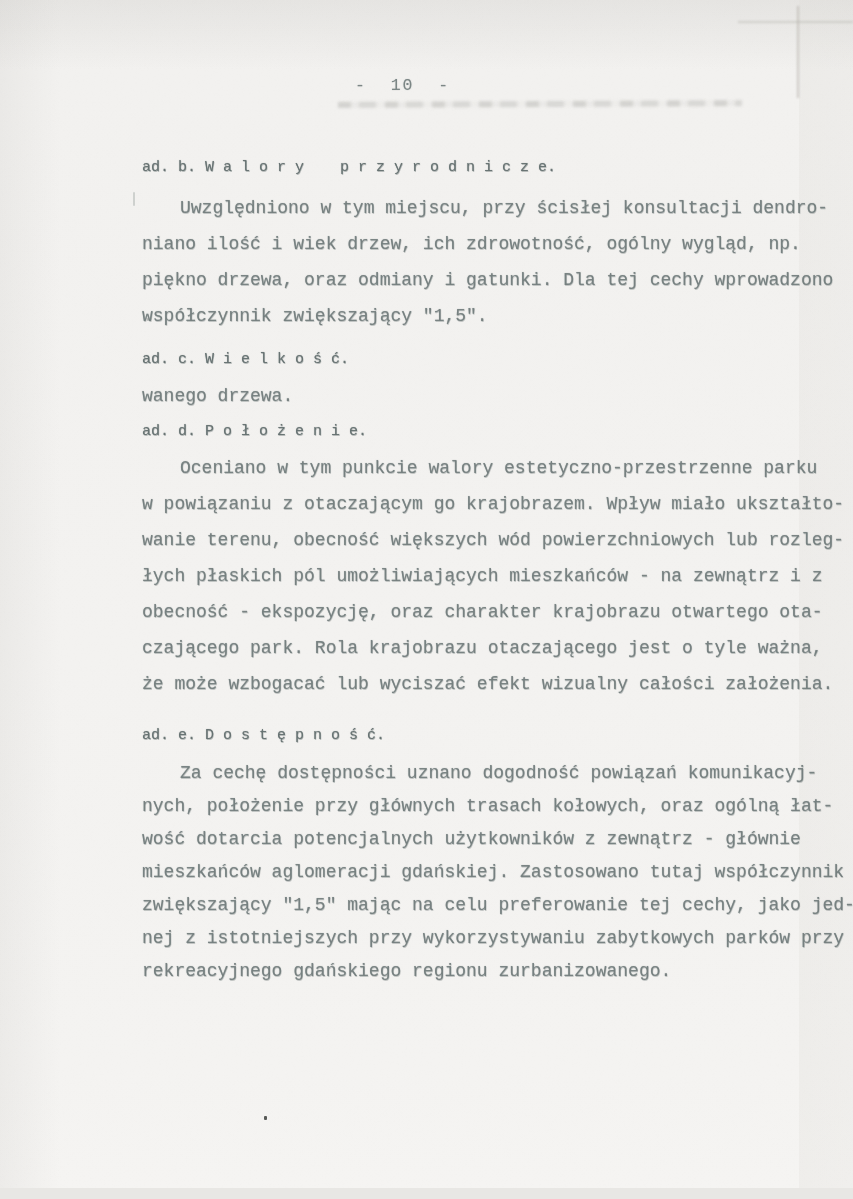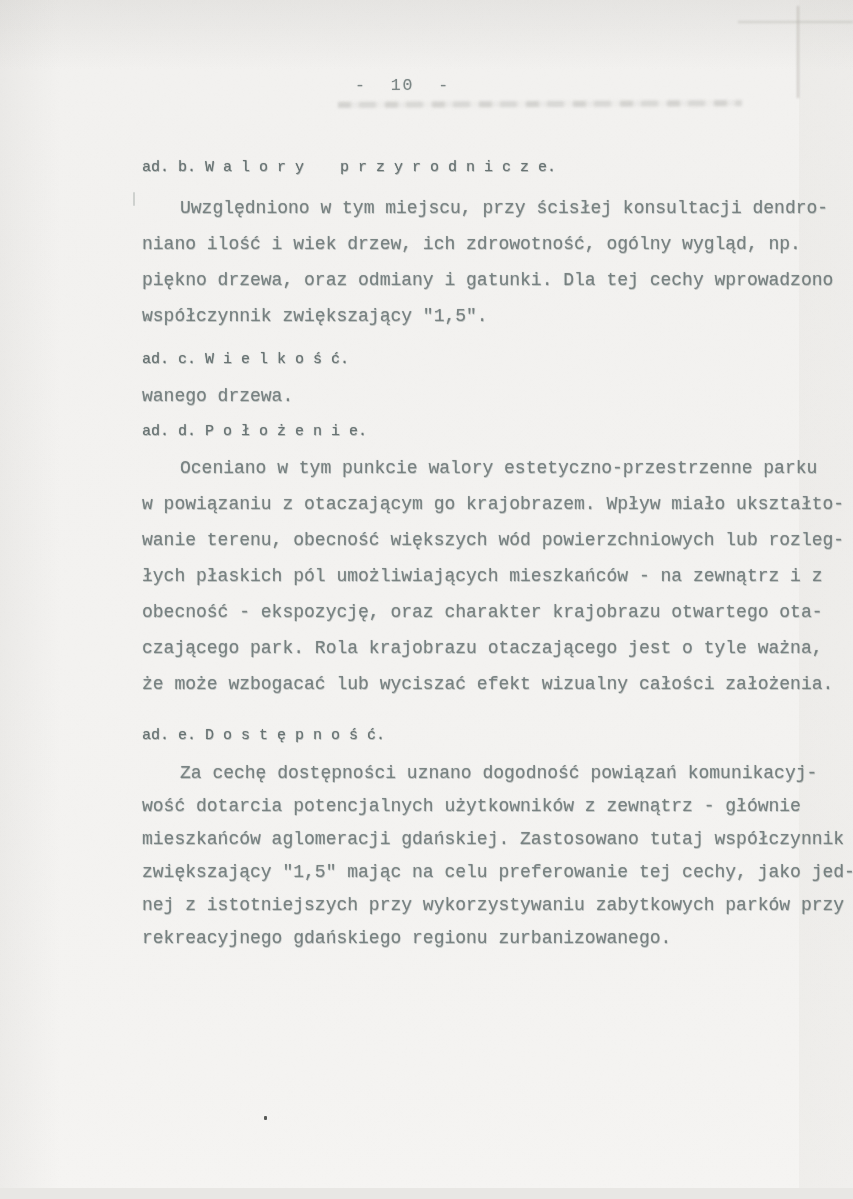--- a/index.html
+++ b/index.html
@@ -139,20 +139,21 @@
         <div class="doc-line">w powiązaniu z otaczającym go krajobrazem. Wpływ miało ukształto-</div>
         <div class="doc-line">wanie terenu, obecność większych wód powierzchniowych lub rozleg-</div>
         <div class="doc-line">łych płaskich pól umożliwiających mieszkańców - na zewnątrz i z</div>
         <div class="doc-line">obecność - ekspozycję, oraz charakter krajobrazu otwartego ota-</div>
         <div class="doc-line">czającego park. Rola krajobrazu otaczającego jest o tyle ważna,</div>
         <div class="doc-line">że może wzbogacać lub wyciszać efekt wizualny całości założenia.</div>
       </section>
       <section class="doc-section">
         <div class="section-heading">ad. e. D o s t ę p n o ś ć.</div>
         <div class="doc-line indent">Za cechę dostępności uznano dogodność powiązań komunikacyj-</div>
+        <div class="doc-line">nych, położenie przy głównych trasach kołowych, oraz ogólną łat-</div>
         <div class="doc-line">wość dotarcia potencjalnych użytkowników z zewnątrz - głównie</div>
         <div class="doc-line">mieszkańców aglomeracji gdańskiej. Zastosowano tutaj współczynnik</div>
         <div class="doc-line">zwiększający "1,5" mając na celu preferowanie tej cechy, jako jed-</div>
         <div class="doc-line">nej z istotniejszych przy wykorzystywaniu zabytkowych parków przy</div>
         <div class="doc-line">rekreacyjnego gdańskiego regionu zurbanizowanego.</div>
       </section>
     </main>
 
   <div class="speck speck-1"></div>
   <div class="speck speck-2"></div>

